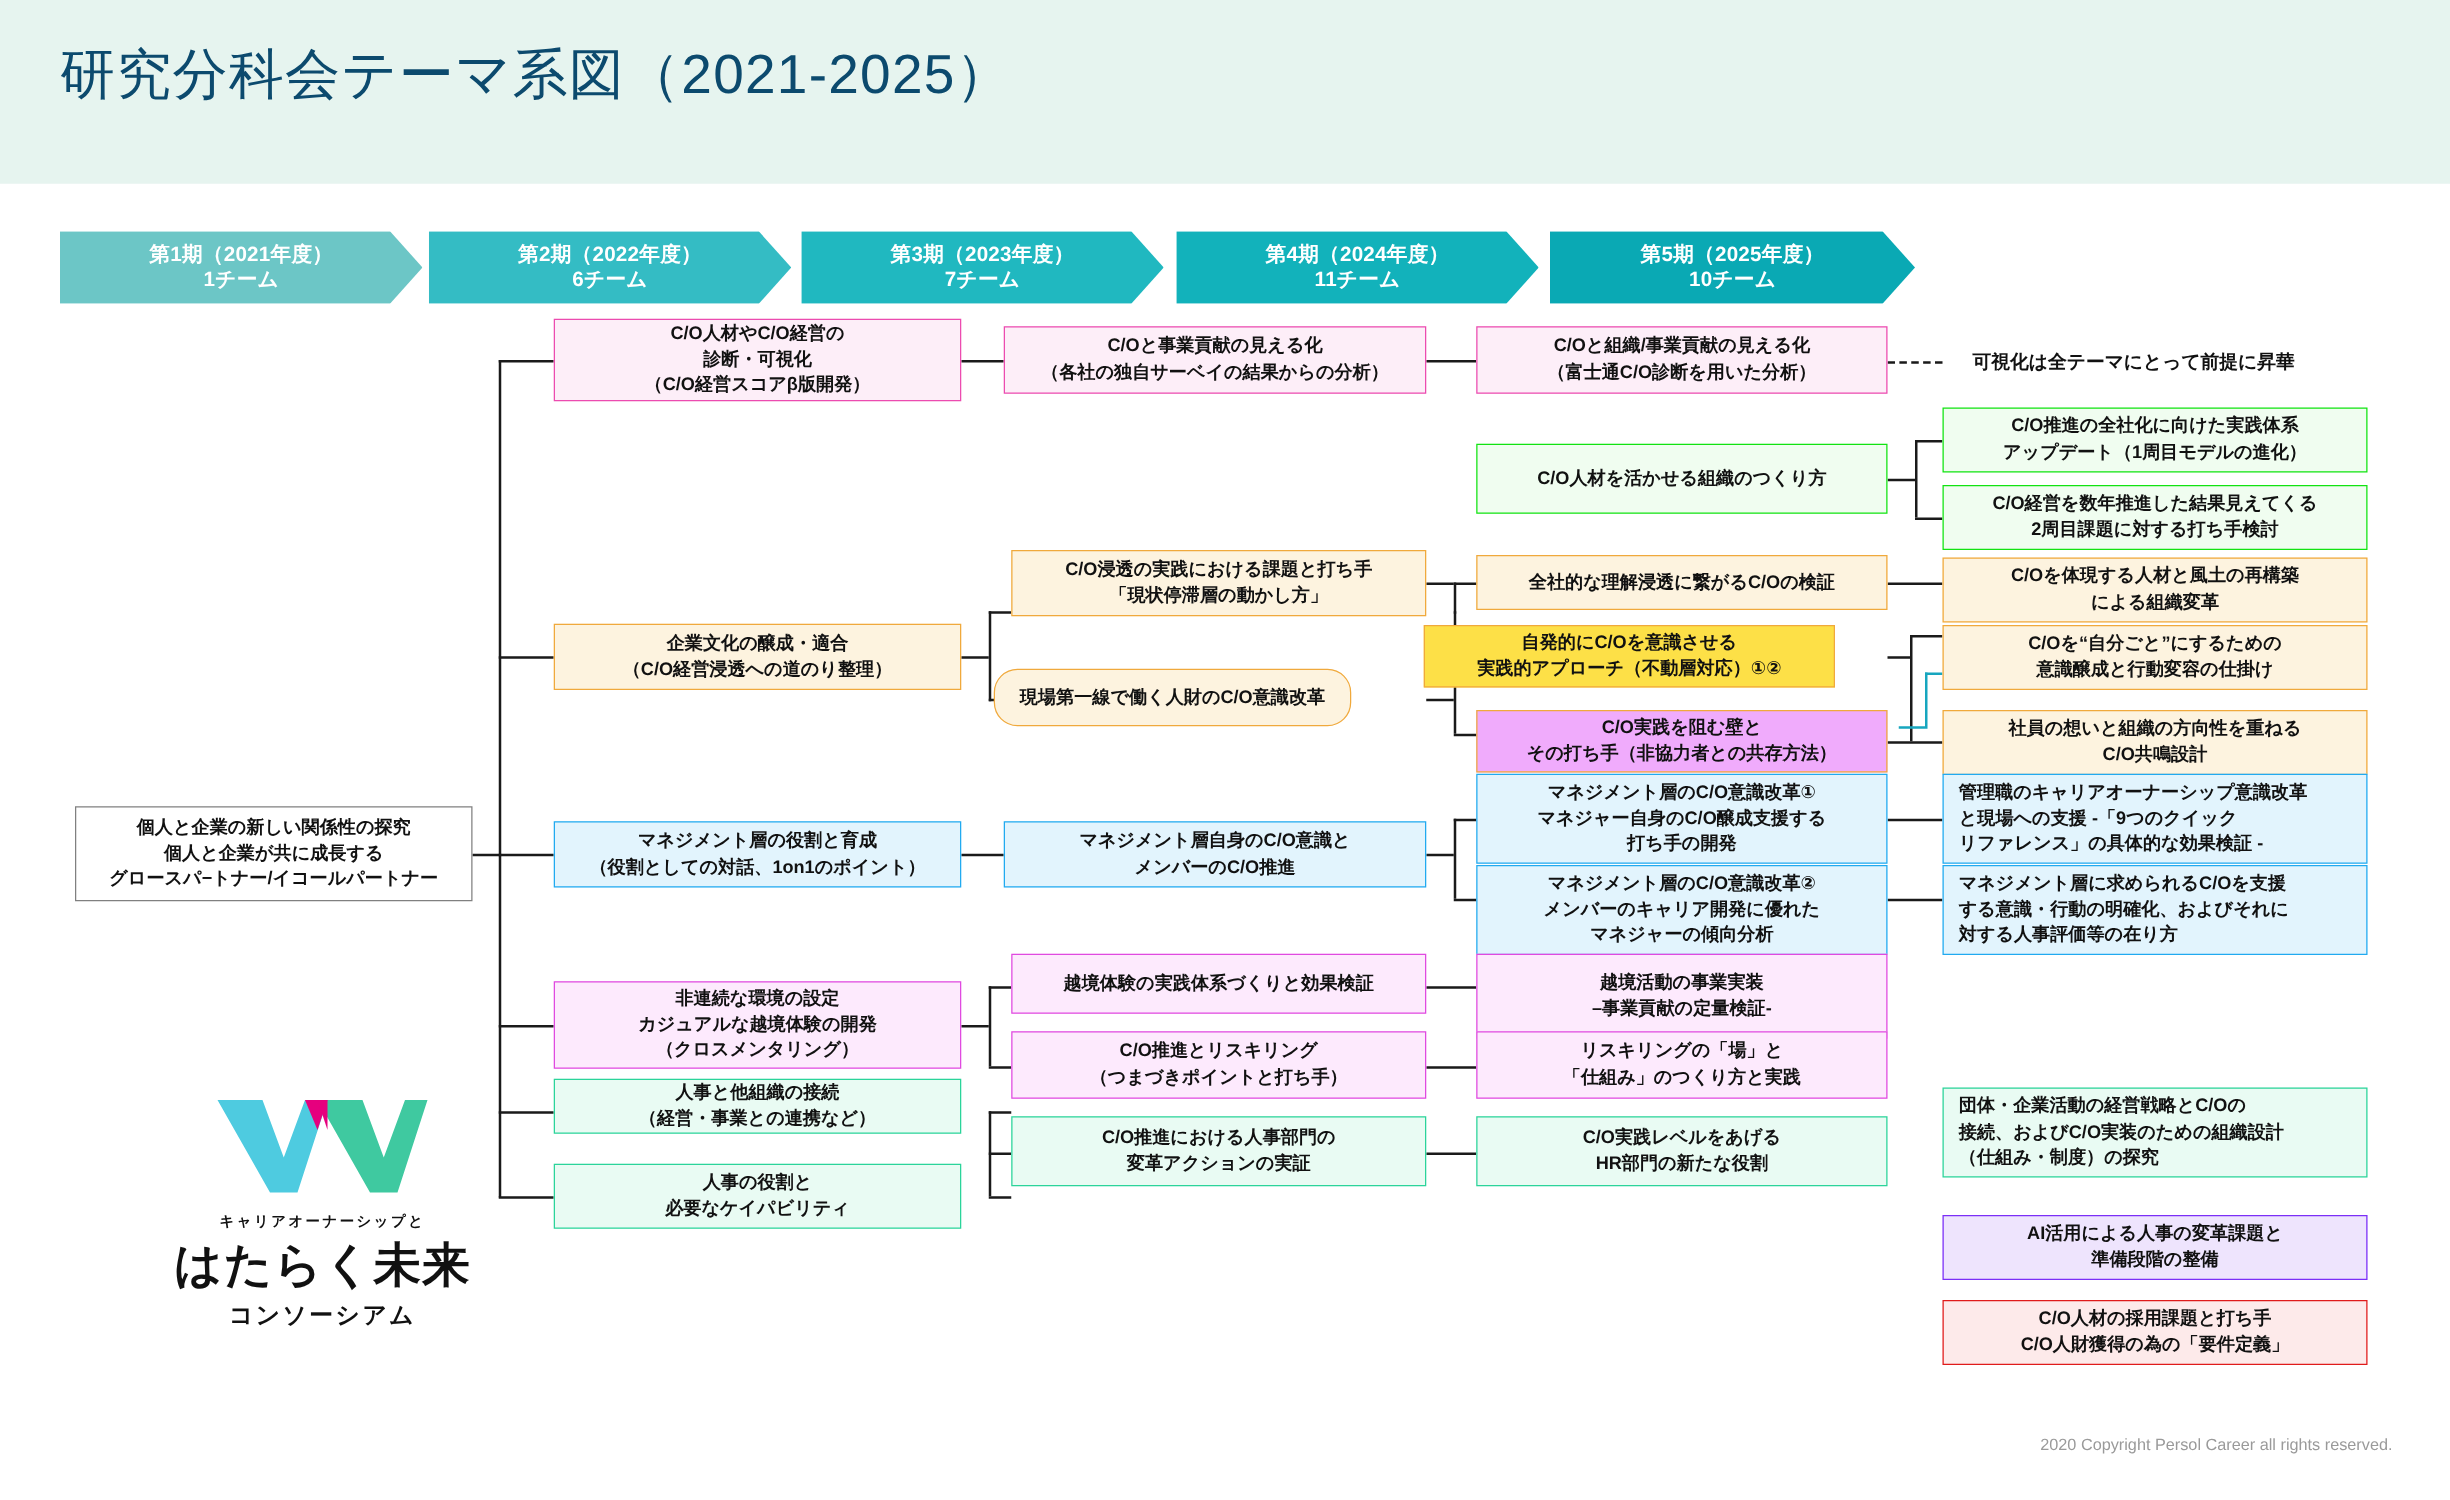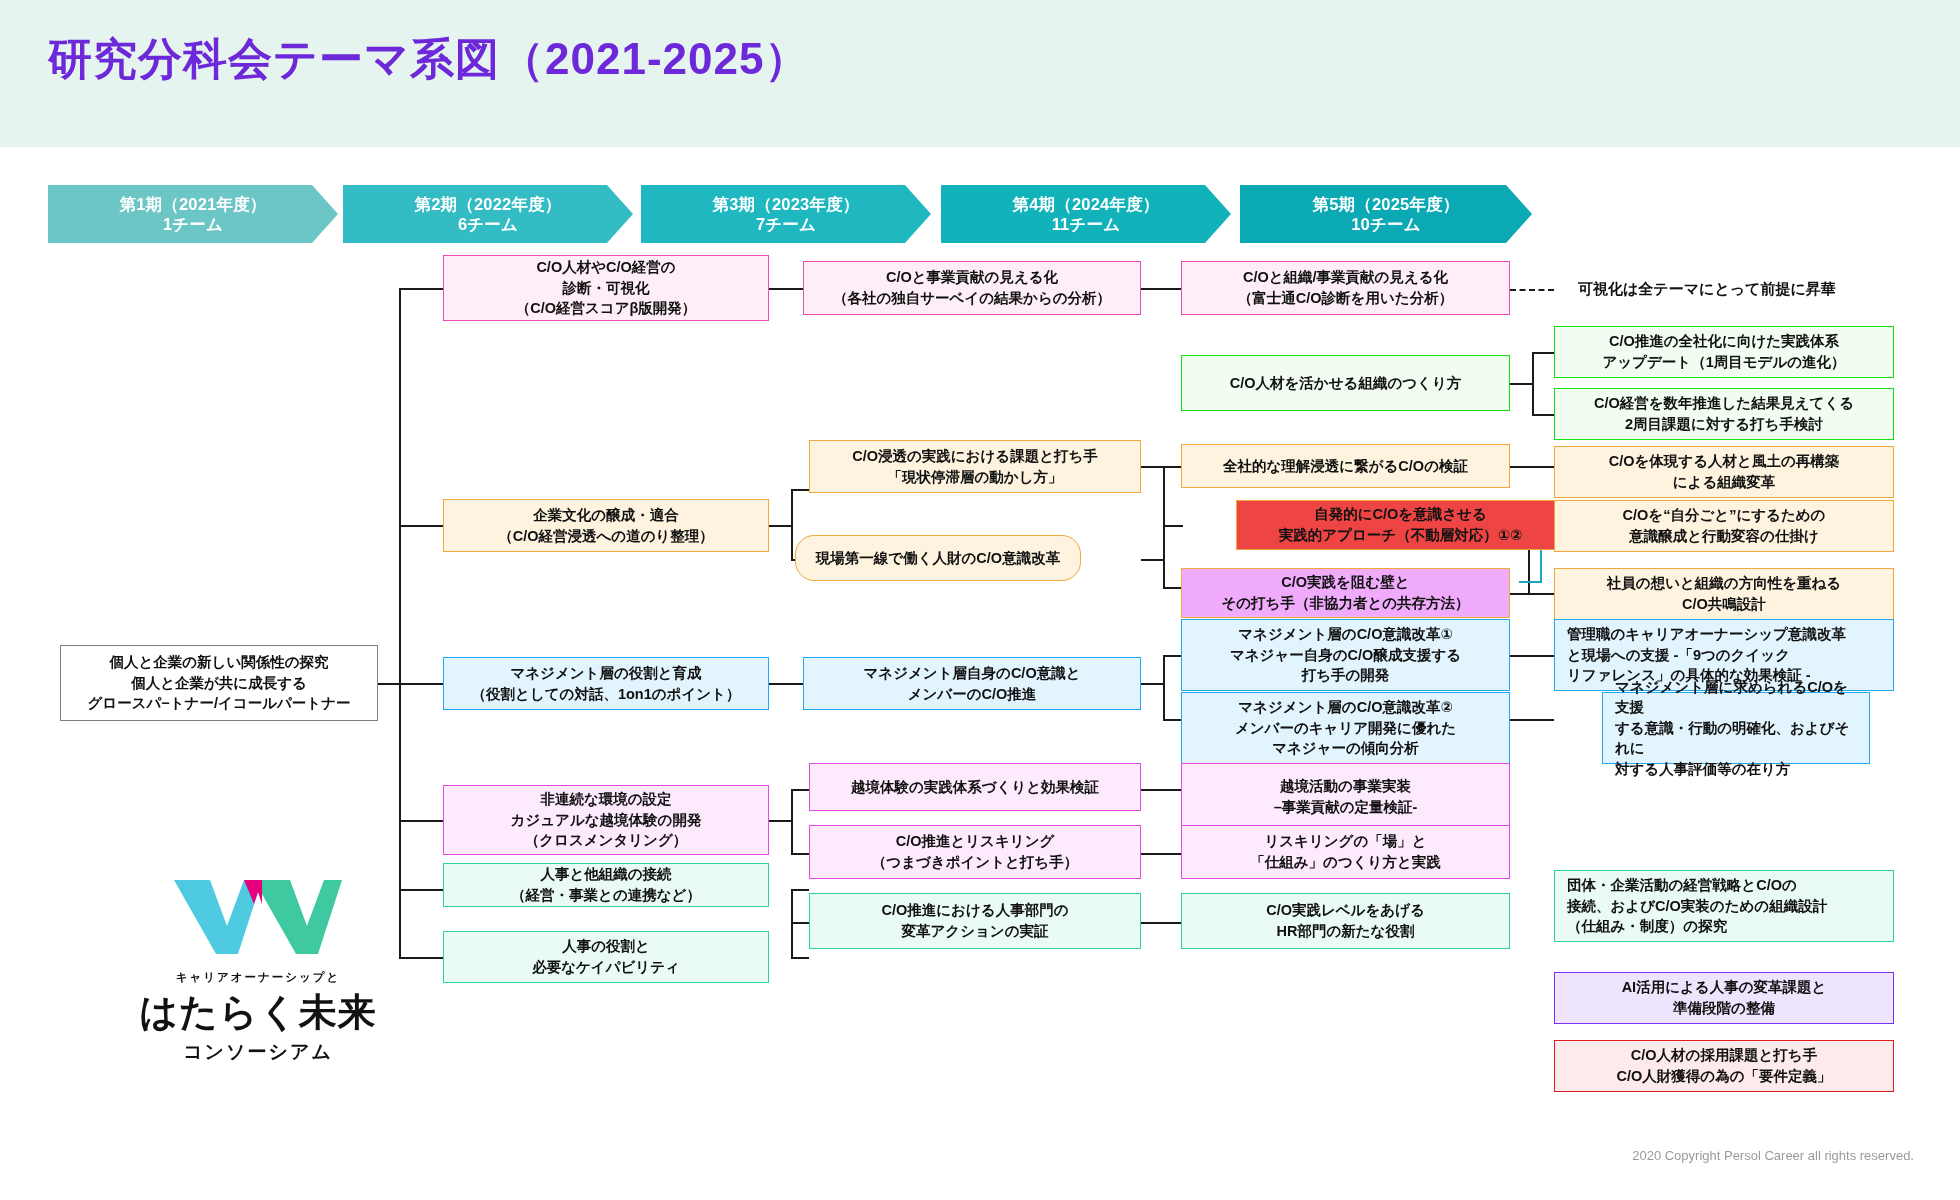--- a/index.html
+++ b/index.html
@@ -13,21 +13,21 @@
     color:#111;
   }
 
   
   .title-band{
     position:absolute; left:0; top:0; width:1960px; height:147px;
     background:#e6f4ef;
   }
   .title-text{
     position:absolute; left:48px; top:30px;
-    font-size:44px; font-weight:700; letter-spacing:1px; color:#6d28d9;
+    font-size:44px; font-weight:400; letter-spacing:1px; color:#0c4a6e;
     white-space:nowrap;
   }
 
   
   .phase{
     position:absolute; top:185px; height:58px;
     color:#fff; text-align:center;
     display:flex; flex-direction:column; align-items:center; justify-content:center;
     line-height:1.24;
     font-size:16.5px; font-weight:700;
@@ -203,21 +203,21 @@
 <div class="node" style="left:809px; top:763px; width:332px; height:48px; border-color:#e04ae0; background:#fdeafd;">越境体験の実践体系づくりと効果検証</div>
 <div class="node" style="left:809px; top:825px; width:332px; height:54px; border-color:#e04ae0; background:#fdeafd;">C/O推進とリスキリング
 （つまづきポイントと打ち手）</div>
 <div class="node" style="left:809px; top:893px; width:332px; height:56px; border-color:#2bd49a; background:#e9fbf3;">C/O推進における人事部門の
 変革アクションの実証</div>
 
 <div class="node" style="left:1181px; top:261px; width:329px; height:54px; border-color:#ec4bb0; background:#fdeef8;">C/Oと組織/事業貢献の見える化
 （富士通C/O診断を用いた分析）</div>
 <div class="node" style="left:1181px; top:355px; width:329px; height:56px; border-color:#12e312; background:#f0fdf0;">C/O人材を活かせる組織のつくり方</div>
 <div class="node" style="left:1181px; top:444px; width:329px; height:44px; border-color:#f0a93c; background:#fdf3df;">全社的な理解浸透に繋がるC/Oの検証</div>
-<div class="node" style="left:1236px; top:500px; width:329px; height:50px; border-color:#f0a93c; background:#ef4444;">自発的にC/Oを意識させる
+<div class="node" style="left:1139px; top:500px; width:329px; height:50px; border-color:#f0a93c; background:#fde047;">自発的にC/Oを意識させる
 実践的アプローチ（不動層対応）①②</div>
 <div class="node" style="left:1181px; top:568px; width:329px; height:50px; border-color:#f0a93c; background:#f0abfc;">C/O実践を阻む壁と
 その打ち手（非協力者との共存方法）</div>
 <div class="node" style="left:1181px; top:619px; width:329px; height:72px; border-color:#21aaf0; background:#e2f4fd;">マネジメント層のC/O意識改革①
 マネジャー自身のC/O醸成支援する
 打ち手の開発</div>
 <div class="node" style="left:1181px; top:692px; width:329px; height:72px; border-color:#21aaf0; background:#e2f4fd;">マネジメント層のC/O意識改革②
 メンバーのキャリア開発に優れた
 マネジャーの傾向分析</div>
 <div class="node" style="left:1181px; top:763px; width:329px; height:68px; border-color:#e04ae0; background:#fdeafd;">越境活動の事業実装
@@ -233,21 +233,21 @@
 2周目課題に対する打ち手検討</div>
 <div class="node" style="left:1554px; top:446px; width:340px; height:52px; border-color:#f0a93c; background:#fdf3df;">C/Oを体現する人材と風土の再構築
 による組織変革</div>
 <div class="node" style="left:1554px; top:500px; width:340px; height:52px; border-color:#f0a93c; background:#fdf3df;">C/Oを“自分ごと”にするための
 意識醸成と行動変容の仕掛け</div>
 <div class="node" style="left:1554px; top:568px; width:340px; height:52px; border-color:#f0a93c; background:#fdf3df;">社員の想いと組織の方向性を重ねる
 C/O共鳴設計</div>
 <div class="node left-al" style="left:1554px; top:619px; width:340px; height:72px; border-color:#21aaf0; background:#e2f4fd;">管理職のキャリアオーナーシップ意識改革
 と現場への支援 -「9つのクイック
 リファレンス」の具体的な効果検証 -</div>
-<div class="node left-al" style="left:1554px; top:692px; width:268px; height:72px; border-color:#21aaf0; background:#e2f4fd;margin-left:48px;">マネジメント層に求められるC/Oを支援
+<div class="node left-al" style="left:1554px; top:692px; width:340px; height:72px; border-color:#21aaf0; background:#e2f4fd;">マネジメント層に求められるC/Oを支援
 する意識・行動の明確化、およびそれに
 対する人事評価等の在り方</div>
 <div class="node left-al" style="left:1554px; top:870px; width:340px; height:72px; border-color:#2bd49a; background:#e9fbf3;">団体・企業活動の経営戦略とC/Oの
 接続、およびC/O実装のための組織設計
 （仕組み・制度）の探究</div>
 <div class="node" style="left:1554px; top:972px; width:340px; height:52px; border-color:#7b2ff7; background:#eee4fd;">AI活用による人事の変革課題と
 準備段階の整備</div>
 <div class="node" style="left:1554px; top:1040px; width:340px; height:52px; border-color:#e01b1b; background:#fdeaea;">C/O人材の採用課題と打ち手
 C/O人財獲得の為の「要件定義」</div>
 

